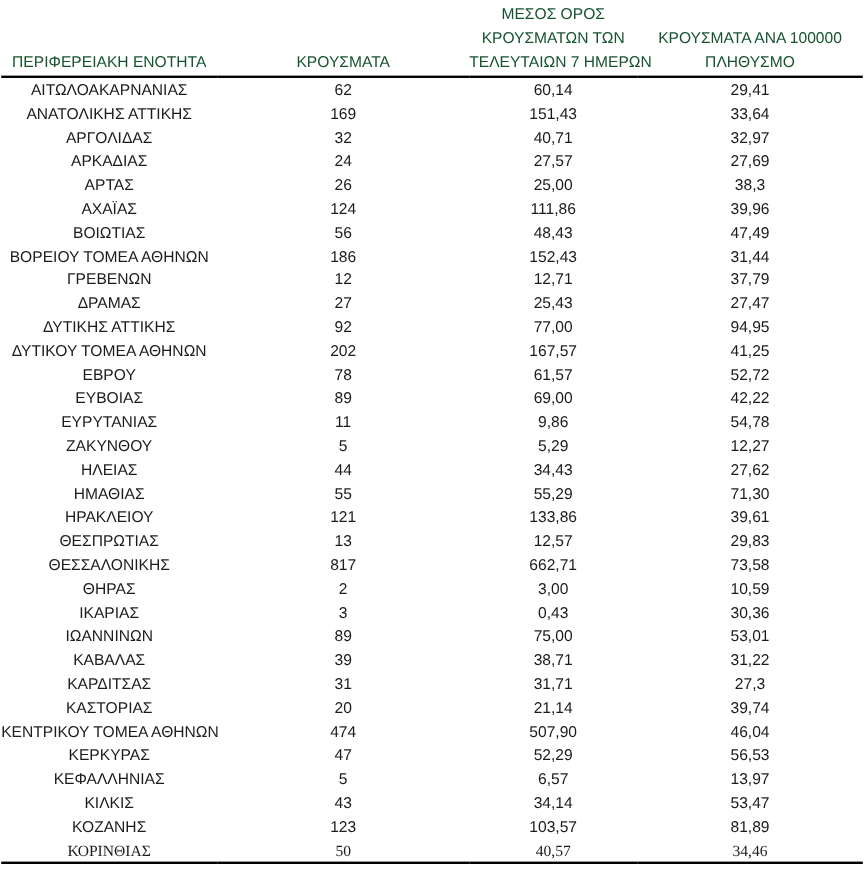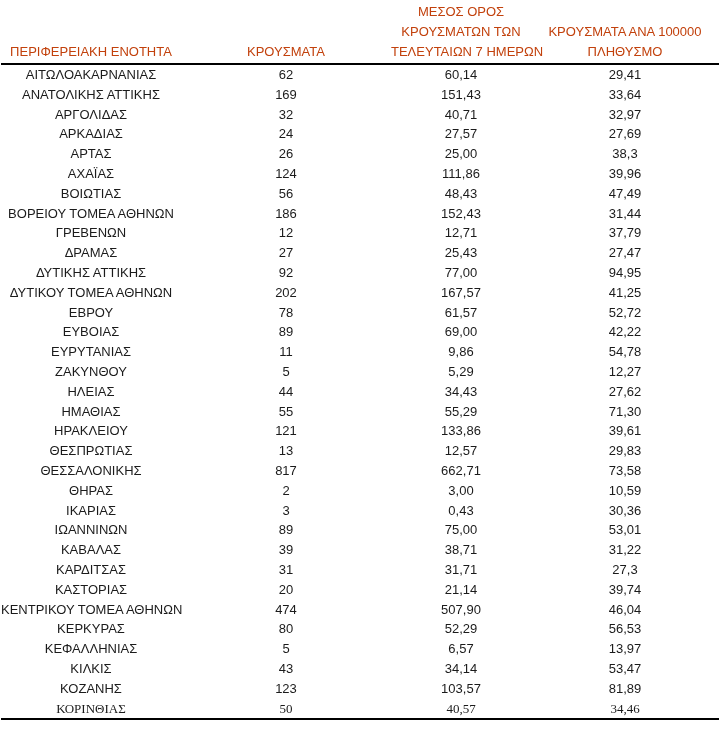--- a/index.html
+++ b/index.html
@@ -31,21 +31,21 @@
 
   thead th {
     vertical-align: bottom;
     text-align: center;
     font-weight: normal;
     font-size: 13px;
     line-height: 20px;
     padding: 0 0 1px 0;
     border-bottom: 2.5px solid #000000;
     white-space: nowrap;
-    color: #c2410c;
+    color: #14532d;
   }
   tbody td {
     text-align: center;
     font-size: 13px;
     height: 19.79px;
     line-height: 19.79px;
     padding: 0;
     white-space: nowrap;
     color: #1b1b1b;
   }
@@ -248,21 +248,21 @@
           <td>39,74</td>
         </tr>
         <tr>
           <td>ΚΕΝΤΡΙΚΟΥ ΤΟΜΕΑ ΑΘΗΝΩΝ</td>
           <td>474</td>
           <td>507,90</td>
           <td>46,04</td>
         </tr>
         <tr>
           <td>ΚΕΡΚΥΡΑΣ</td>
-          <td>80</td>
+          <td>47</td>
           <td>52,29</td>
           <td>56,53</td>
         </tr>
         <tr>
           <td>ΚΕΦΑΛΛΗΝΙΑΣ</td>
           <td>5</td>
           <td>6,57</td>
           <td>13,97</td>
         </tr>
         <tr>

